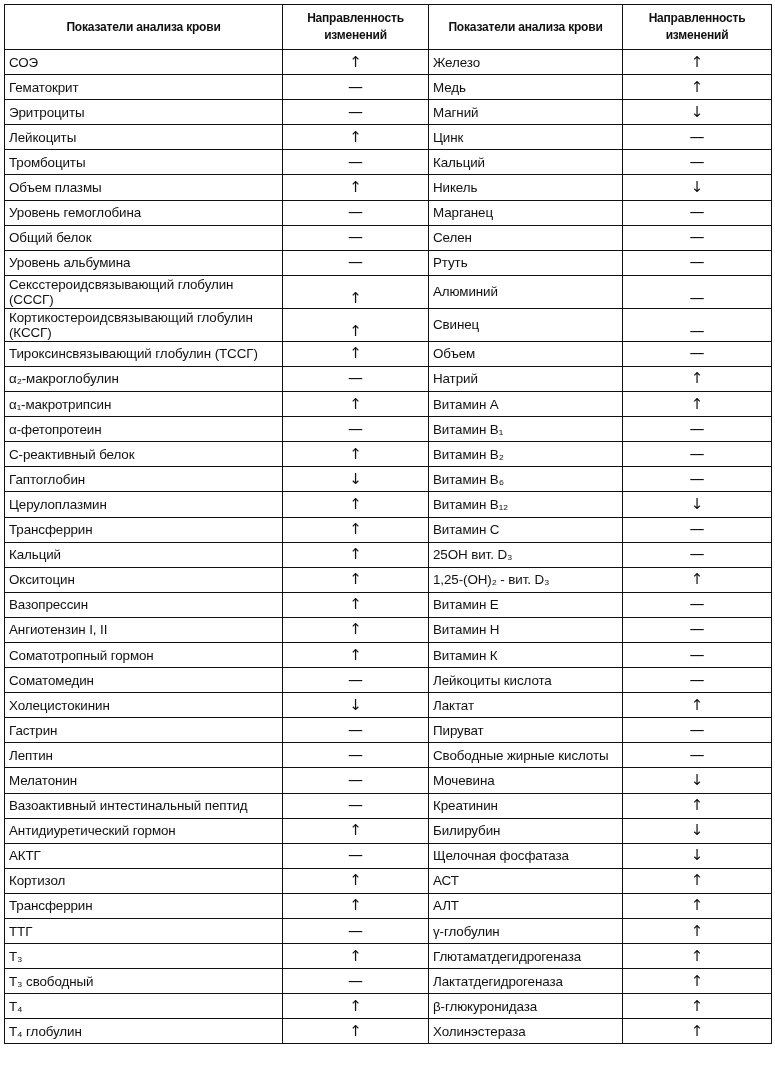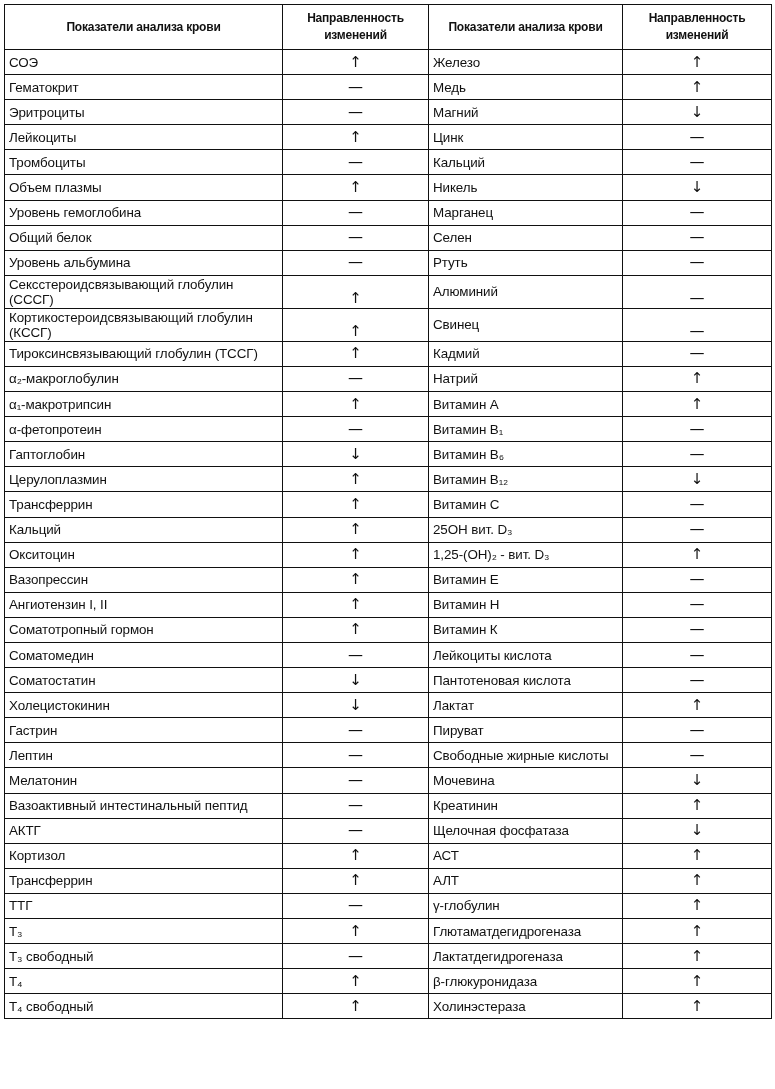--- a/index.html
+++ b/index.html
@@ -97,21 +97,21 @@
       </tr>
       <tr class="row2">
         <td class="name tall">Кортикостероидсвязывающий глобулин (КССГ)</td>
         <td class="dir bottom">↑</td>
         <td class="name bottomalign">Свинец</td>
         <td class="dir bottom">—</td>
       </tr>
       <tr class="row">
         <td class="name">Тироксинсвязывающий глобулин (ТССГ)</td>
         <td class="dir">↑</td>
-        <td class="name">Кадмий</td>
+        <td class="name">Объем</td>
         <td class="dir">—</td>
       </tr>
       <tr class="row">
         <td class="name">α₂-макроглобулин</td>
         <td class="dir">—</td>
         <td class="name">Натрий</td>
         <td class="dir">↑</td>
       </tr>
       <tr class="row">
         <td class="name">α₁-макротрипсин</td>
@@ -119,20 +119,26 @@
         <td class="name">Витамин А</td>
         <td class="dir">↑</td>
       </tr>
       <tr class="row">
         <td class="name">α-фетопротеин</td>
         <td class="dir">—</td>
         <td class="name">Витамин B₁</td>
         <td class="dir">—</td>
       </tr>
       <tr class="row">
+        <td class="name">С-реактивный белок</td>
+        <td class="dir">↑</td>
+        <td class="name">Витамин B₂</td>
+        <td class="dir">—</td>
+      </tr>
+      <tr class="row">
         <td class="name">Гаптоглобин</td>
         <td class="dir">↓</td>
         <td class="name">Витамин B₆</td>
         <td class="dir">—</td>
       </tr>
       <tr class="row">
         <td class="name">Церулоплазмин</td>
         <td class="dir">↑</td>
         <td class="name">Витамин B₁₂</td>
         <td class="dir">↓</td>
@@ -173,26 +179,20 @@
         <td class="name">Витамин К</td>
         <td class="dir">—</td>
       </tr>
       <tr class="row">
         <td class="name">Соматомедин</td>
         <td class="dir">—</td>
         <td class="name">Лейкоциты кислота</td>
         <td class="dir">—</td>
       </tr>
       <tr class="row">
-        <td class="name">Соматостатин</td>
-        <td class="dir">↓</td>
-        <td class="name">Пантотеновая кислота</td>
-        <td class="dir">—</td>
-      </tr>
-      <tr class="row">
         <td class="name">Холецистокинин</td>
         <td class="dir">↓</td>
         <td class="name">Лактат</td>
         <td class="dir">↑</td>
       </tr>
       <tr class="row">
         <td class="name">Гастрин</td>
         <td class="dir">—</td>
         <td class="name">Пируват</td>
         <td class="dir">—</td>
@@ -209,20 +209,26 @@
         <td class="name">Мочевина</td>
         <td class="dir">↓</td>
       </tr>
       <tr class="row">
         <td class="name">Вазоактивный интестинальный пептид</td>
         <td class="dir">—</td>
         <td class="name">Креатинин</td>
         <td class="dir">↑</td>
       </tr>
       <tr class="row">
+        <td class="name">Антидиуретический гормон</td>
+        <td class="dir">↑</td>
+        <td class="name">Билирубин</td>
+        <td class="dir">↓</td>
+      </tr>
+      <tr class="row">
         <td class="name">АКТГ</td>
         <td class="dir">—</td>
         <td class="name">Щелочная фосфатаза</td>
         <td class="dir">↓</td>
       </tr>
       <tr class="row">
         <td class="name">Кортизол</td>
         <td class="dir">↑</td>
         <td class="name">АСТ</td>
         <td class="dir">↑</td>
@@ -251,19 +257,19 @@
         <td class="name">Лактатдегидрогеназа</td>
         <td class="dir">↑</td>
       </tr>
       <tr class="row">
         <td class="name">T₄</td>
         <td class="dir">↑</td>
         <td class="name">β-глюкуронидаза</td>
         <td class="dir">↑</td>
       </tr>
       <tr class="row">
-        <td class="name">T₄ свободный</td>
+        <td class="name">T₄ глобулин</td>
         <td class="dir">↑</td>
         <td class="name">Холинэстераза</td>
         <td class="dir">↑</td>
       </tr>
     </tbody>
 </table>
 
 </body></html>

